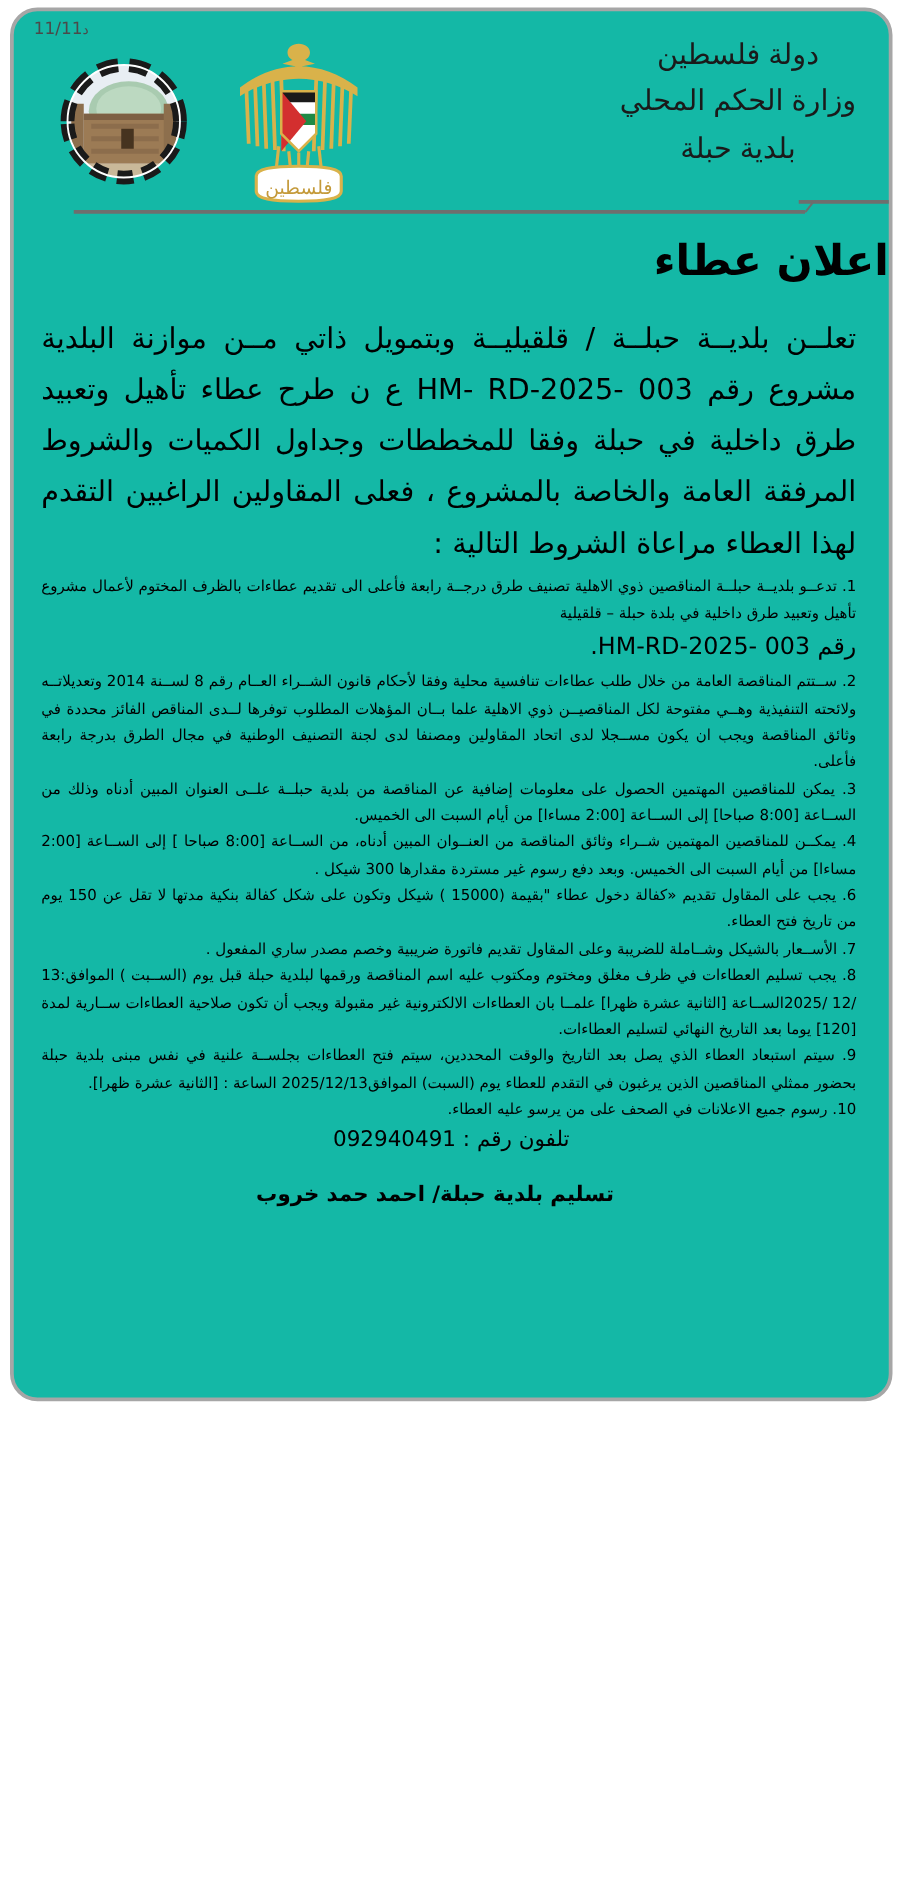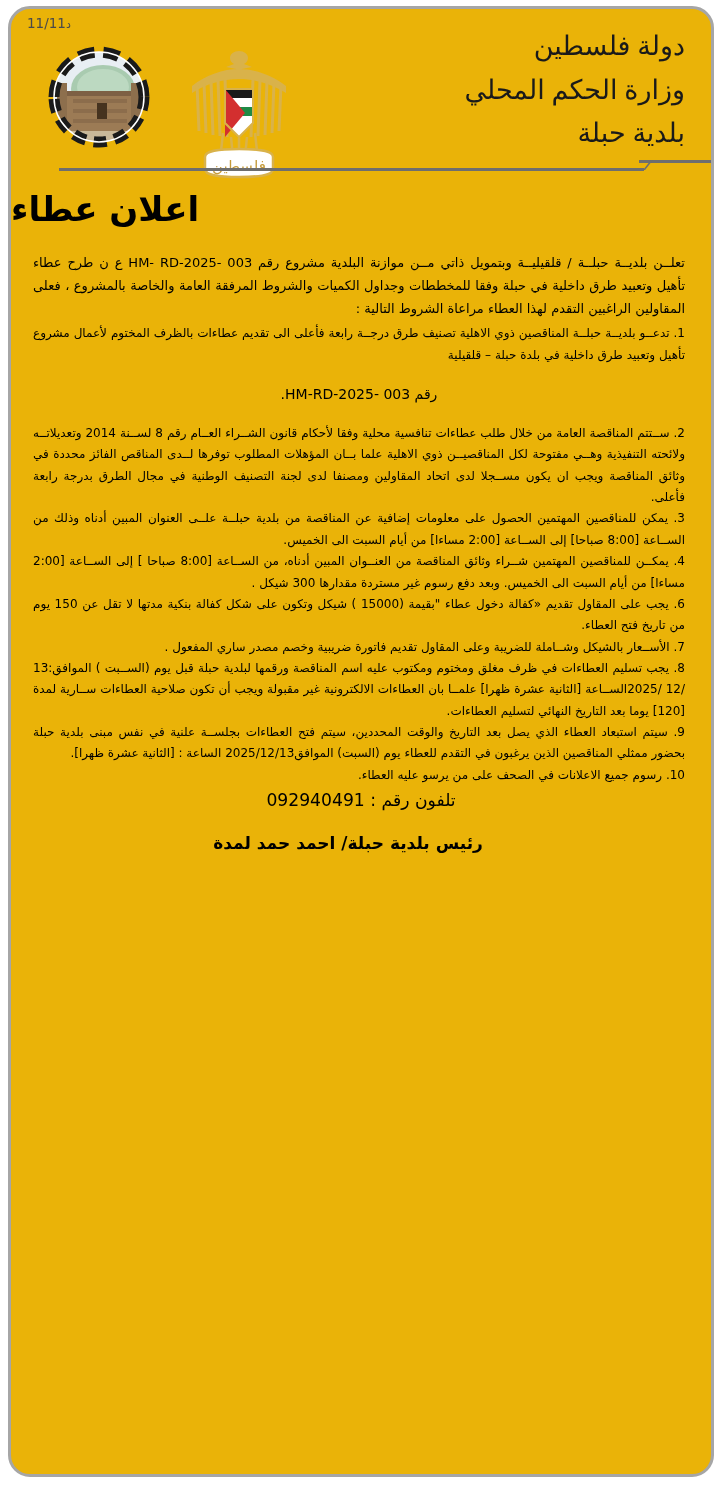--- a/index.html
+++ b/index.html
@@ -14,25 +14,25 @@
     height: 1509px;
     position: relative;
     overflow: hidden;
   }
 
   .page {
     position: absolute;
     left: 8px;
     top: 6px;
     width: 706px;
-    height: 1471px;
+    height: 1115px;
     box-sizing: border-box;
     border: 3px solid #a6a6a6;
     border-radius: 22px;
-    background: #eab308;
+    background: #14b8a6;
     overflow: hidden;
   }
 
   
   .page-marker {
     position: absolute;
     top: 6px;
     left: 16px;
     direction: ltr;
     font-size: 13.5px;
@@ -52,42 +52,43 @@
   }
 
   .header-right {
     position: absolute;
     right: 26px;
     top: 16px;
     text-align: right;
     line-height: 1.62;
   }
   .header-right div {
-    font-family: Liberation Serif, serif;
-    font-size: 27px;
+    font-family: Liberation Sans, sans-serif;
+    font-size: 23px;
     color: #1a1a1a;
     white-space: nowrap;
     letter-spacing: 0.4px;
+    text-align: center;
   }
 
   
   .logo-habla {
     position: absolute;
     left: 22px;
     top: 22px;
     width: 132px;
     height: 132px;
   }
   .logo-habla svg { display: block; width: 100%; height: 100%; }
 
   
   .logo-eagle {
     position: absolute;
     left: 176px;
-    top: 36px;
+    top: 20px;
     width: 104px;
     height: 140px;
   }
   .logo-eagle svg { display: block; width: 100%; height: 100%; }
 
   
   .divider {
     position: relative;
     height: 16px;
     margin: 0;
@@ -113,61 +114,61 @@
     left: 620px;
     top: 1px;
     width: 16px;
     height: 10px;
     border-right: 2.5px solid #6e6e6e;
     transform: skewX(-38deg);
   }
 
   
   .title {
-    text-align: left;
+    text-align: right;
     font-family: "DejaVu Sans", sans-serif;
     font-size: 34px;
     font-weight: bold;
     color: #000;
     margin: 14px 0 22px 0;
     letter-spacing: 0.5px;
   }
 
   
   .content {
     padding: 0 26px 0 22px;
     text-align: justify;
     text-justify: inter-word;
   }
 
   .para {
     font-family: "DejaVu Sans", "Liberation Sans", sans-serif;
-    font-size: 13px;
+    font-size: 23px;
     line-height: 1.78;
     color: #000;
     margin: 0 0 1px 0;
     text-align: justify;
   }
   .para.intro { margin-bottom: 3px; }
 
   .clause {
     font-family: "DejaVu Sans", "Liberation Sans", sans-serif;
     font-size: 12px;
     line-height: 1.78;
     color: #000;
     margin: 0;
     text-align: justify;
   }
   .clause .num { unicode-bidi: isolate; }
 
   .ref-line {
-    font-size: 14px;
+    font-size: 19px;
     line-height: 1.78;
-    text-align: center;
-    margin: 16px;
+    text-align: right;
+    margin: 0;
   }
 
   
   .phone-line {
     font-size: 17.2px;
     line-height: 1.7;
     text-align: center;
     margin: 0;
     padding: 0 14px;
   }
@@ -301,15 +302,15 @@
     <p class="clause"><span class="num">8.</span> <span>يجب تسليم العطاءات في ظرف مغلق ومختوم ومكتوب عليه اسم المناقصة ورقمها لبلدية حبلة قبل يوم (الســبت )  الموافق:13 /12 /2025الســاعة [الثانية عشرة ظهرا] علمــا بان العطاءات الالكترونية غير مقبولة ويجب أن تكون صلاحية العطاءات ســارية لمدة [120] يوما بعد التاريخ النهائي لتسليم العطاءات.</span></p>
 
     <p class="clause"><span class="num">9.</span> <span>سيتم استبعاد العطاء الذي يصل بعد التاريخ والوقت المحددين، سيتم فتح العطاءات بجلســة علنية في نفس مبنى بلدية حبلة  بحضور ممثلي المناقصين الذين يرغبون في التقدم للعطاء يوم (السبت) الموافق2025/12/13 الساعة :  [الثانية عشرة ظهرا].</span></p>
 
     <p class="clause"><span class="num">10.</span> <span>رسوم جميع الاعلانات في الصحف على من يرسو عليه العطاء.</span></p>
 
   </div>
 
   <p class="phone-line">تلفون رقم : 092940491</p>
 
-  <div class="signature">رئيس بلدية حبلة/ احمد حمد  لمدة</div>
+  <div class="signature">تسليم بلدية حبلة/ احمد حمد  خروب</div>
 
 </div>
 
 </body></html>

